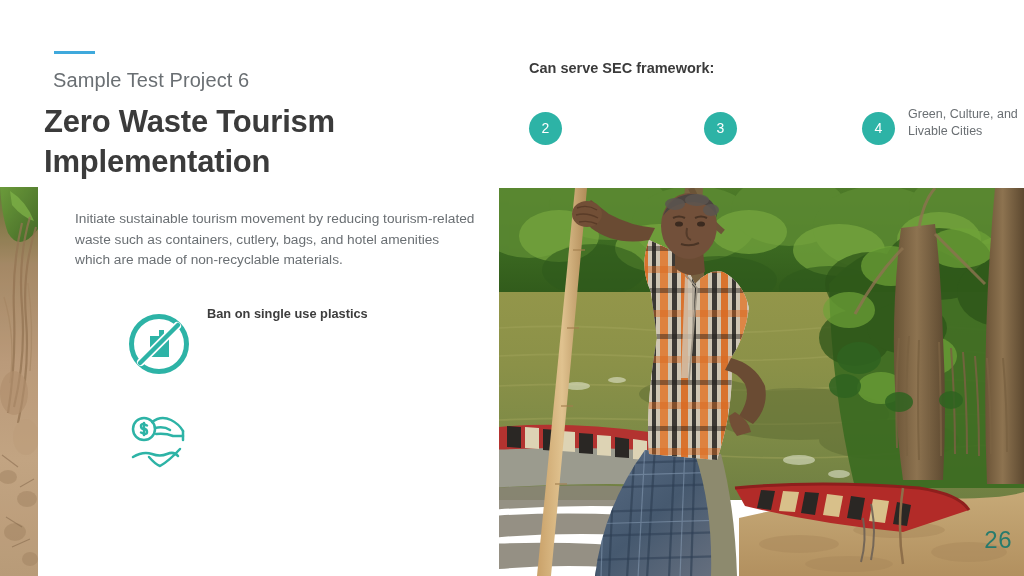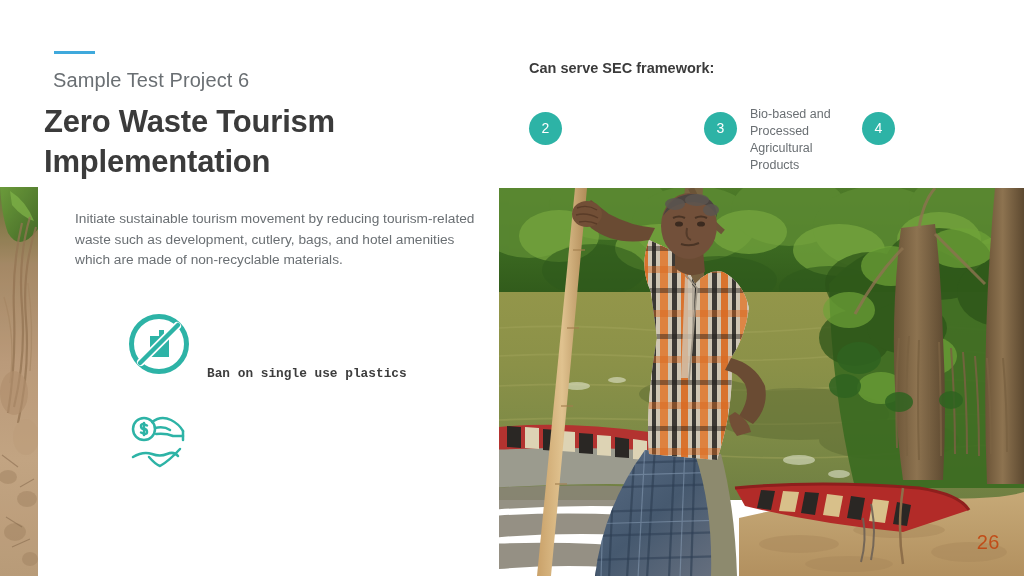--- a/index.html
+++ b/index.html
@@ -122,23 +122,22 @@
 
   
   .features {
     position: absolute;
     left: 123px;
     top: 306px;
     width: 340px;
   }
   .feature {
     display: flex;
-    align-items: flex-end;
+    align-items: flex-start;
     margin-bottom: 18px;
-    font-family: Liberation Mono, monospace;
   }
   .feature-icon {
     flex: 0 0 auto;
     width: 72px;
     height: 68px;
     display: flex;
     align-items: center;
     justify-content: center;
   }
   .feature-icon svg { display: block; }
@@ -157,24 +156,24 @@
     position: absolute;
     left: 499px;
     top: 188px;
     width: 525px;
     height: 388px;
     overflow: hidden;
   }
   .main-photo svg { display: block; width: 100%; height: 100%; }
   .page-number {
     position: absolute;
-    right: 24px;
+    right: 12px;
     bottom: 22px;
-    font-size: 20px;
-    color: #c2410c;
+    font-size: 24px;
+    color: #0f766e;
     opacity: .85;
     letter-spacing: .5px;
   }
 </style>
 </head>
 <body>
 
 <div class="slide">
 
   <div class="edge-photo">
@@ -230,28 +229,28 @@
   <h1 class="title">Zero Waste Tourism Implementation</h1>
 
   <div class="sec-heading">Can serve SEC framework:</div>
 
   <div class="sec-row">
     <div class="sec-item">
       <div class="sec-badge">2</div>
     </div>
     <div class="sec-item">
       <div class="sec-badge">3</div>
-      <div class="sec-label">Bio-based and Processed Agricultural Products</div>
     </div>
     <div class="sec-item">
       <div class="sec-badge">4</div>
+      <div class="sec-label">Green, Culture, and Livable Cities</div>
     </div>
   </div>
 
-  <p class="body-copy">Initiate sustainable tourism movement by reducing tourism-related waste such as development, cutlery, bags, and hotel amenities which are made of non-recyclable materials.</p>
+  <p class="body-copy">Initiate sustainable tourism movement by reducing tourism-related waste such as containers, cutlery, bags, and hotel amenities which are made of non-recyclable materials.</p>
 
   <div class="features">
 
     <div class="feature feature-1">
       <div class="feature-icon">
         <svg width="62" height="62" viewBox="0 0 62 62">
           <circle cx="31" cy="31" r="27.5" fill="none" stroke="#2DB3A6" stroke-width="5"></circle>
           <path d="M22 23 L22 44 L41 44 L41 23 L36 23 L36 17 L31 17 L31 23 Z" fill="#2DB3A6"></path>
           <line x1="13" y1="49" x2="49" y2="13" stroke="#ffffff" stroke-width="8" stroke-linecap="round"></line>
           <line x1="12" y1="50" x2="50" y2="12" stroke="#2DB3A6" stroke-width="4.5" stroke-linecap="round"></line>

